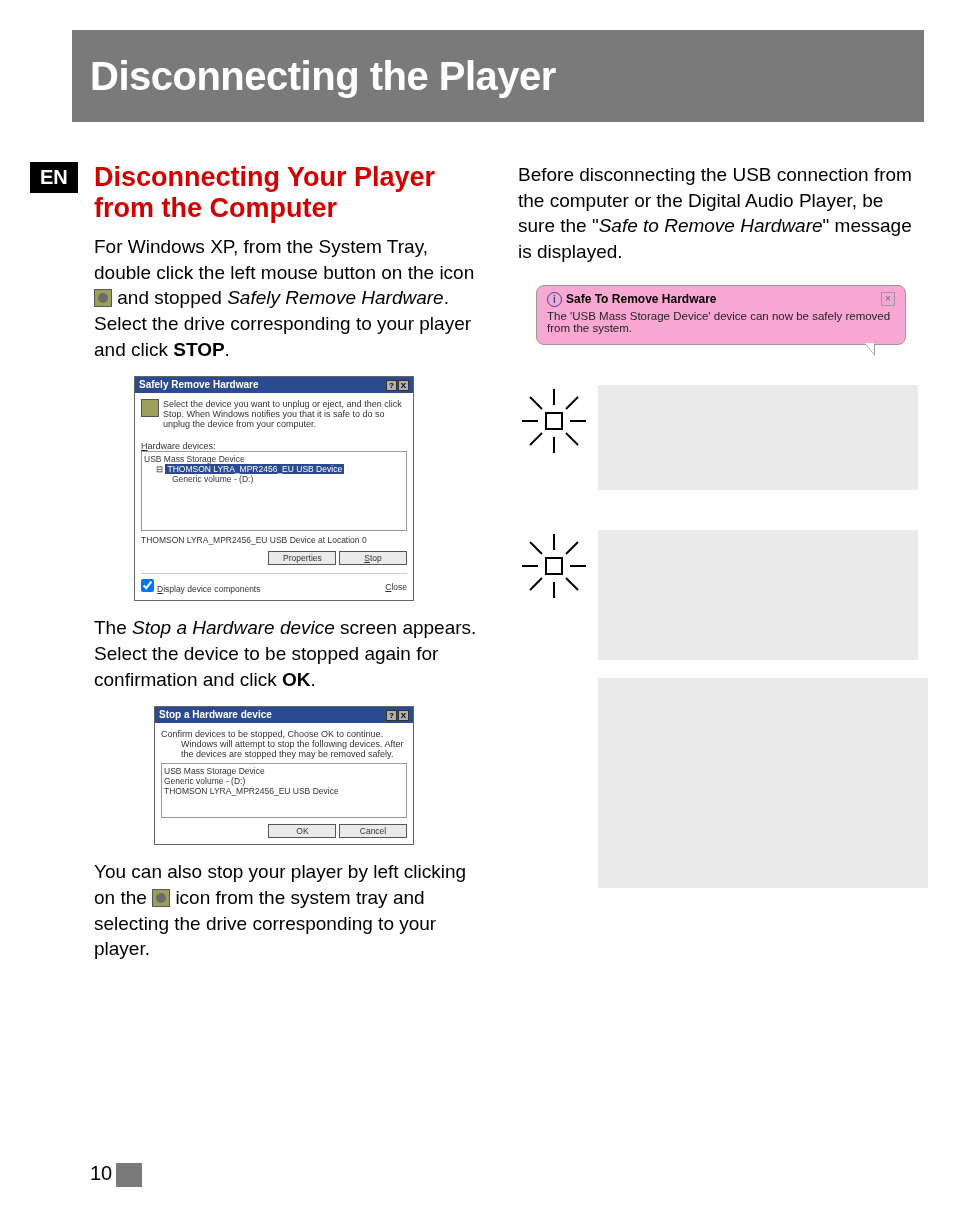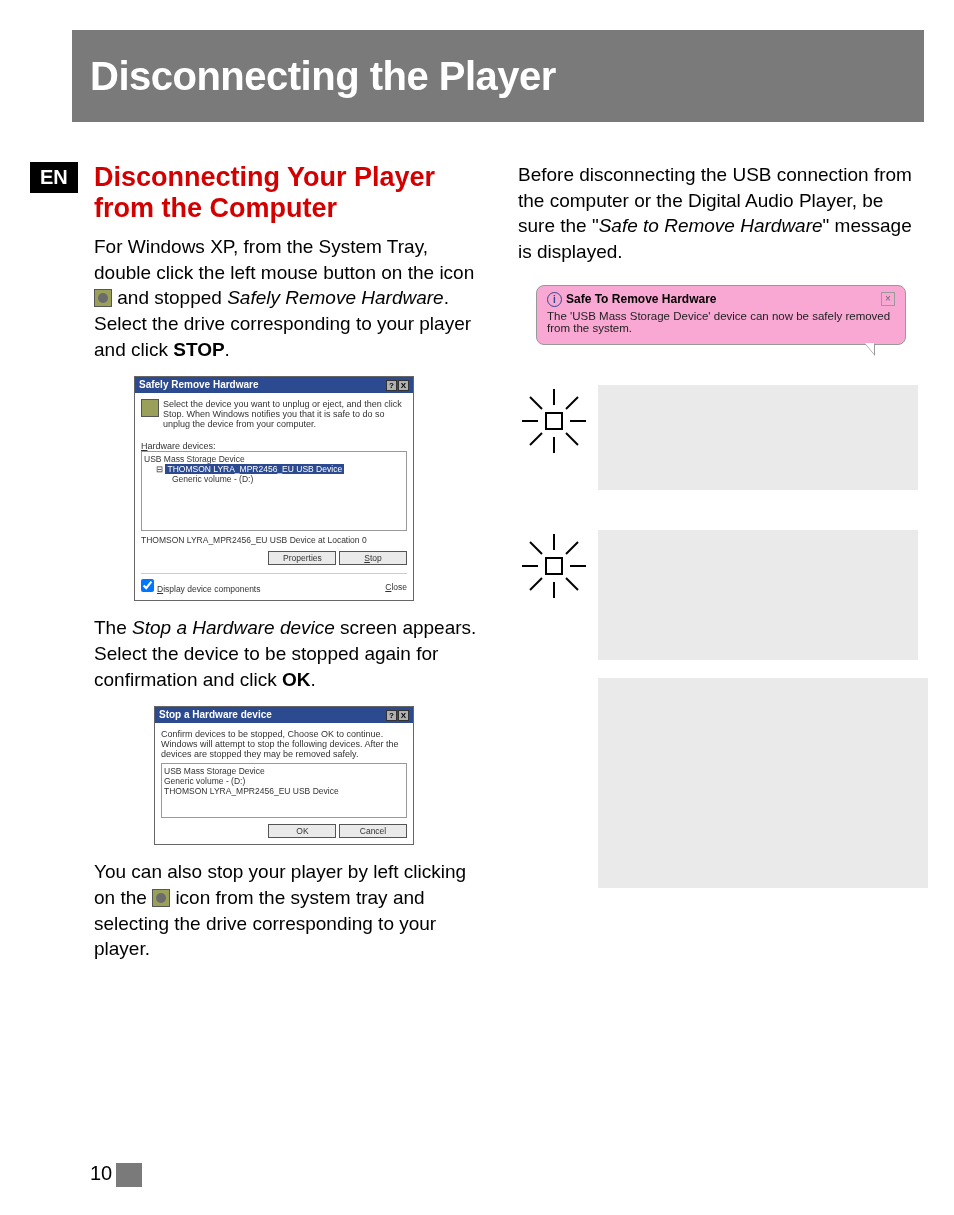--- a/index.html
+++ b/index.html
@@ -224,21 +224,21 @@
       <span>The </span><span class="italic">Stop a Hardware device</span><span> screen appears. Select the device to be stopped again for confirmation and click </span><span class="bold">OK</span><span>.</span>
     </p>
 
     <div class="dialog dialog2">
       <div class="dlg-titlebar">
         <span>Stop a Hardware device</span>
         <span class="winbtns"><span>?</span><span>X</span></span>
       </div>
       <div class="dlg-body">
         <div style="">Confirm devices to be stopped, Choose OK to continue.</div>
-        <div style="margin-bottom:4px;">Windows will attempt to stop the following devices. After the devices are stopped they may be removed safely.</div>
+        <div style="margin-bottom:4px;margin-left:20px;">Windows will attempt to stop the following devices. After the devices are stopped they may be removed safely.</div>
         <div class="listbox2">
           <div>USB Mass Storage Device</div>
           <div>Generic volume - (D:)</div>
           <div>THOMSON LYRA_MPR2456_EU USB Device</div>
         </div>
         <div class="btnrow">
           <span class="btn">OK</span>
           <span class="btn">Cancel</span>
         </div>
       </div>

